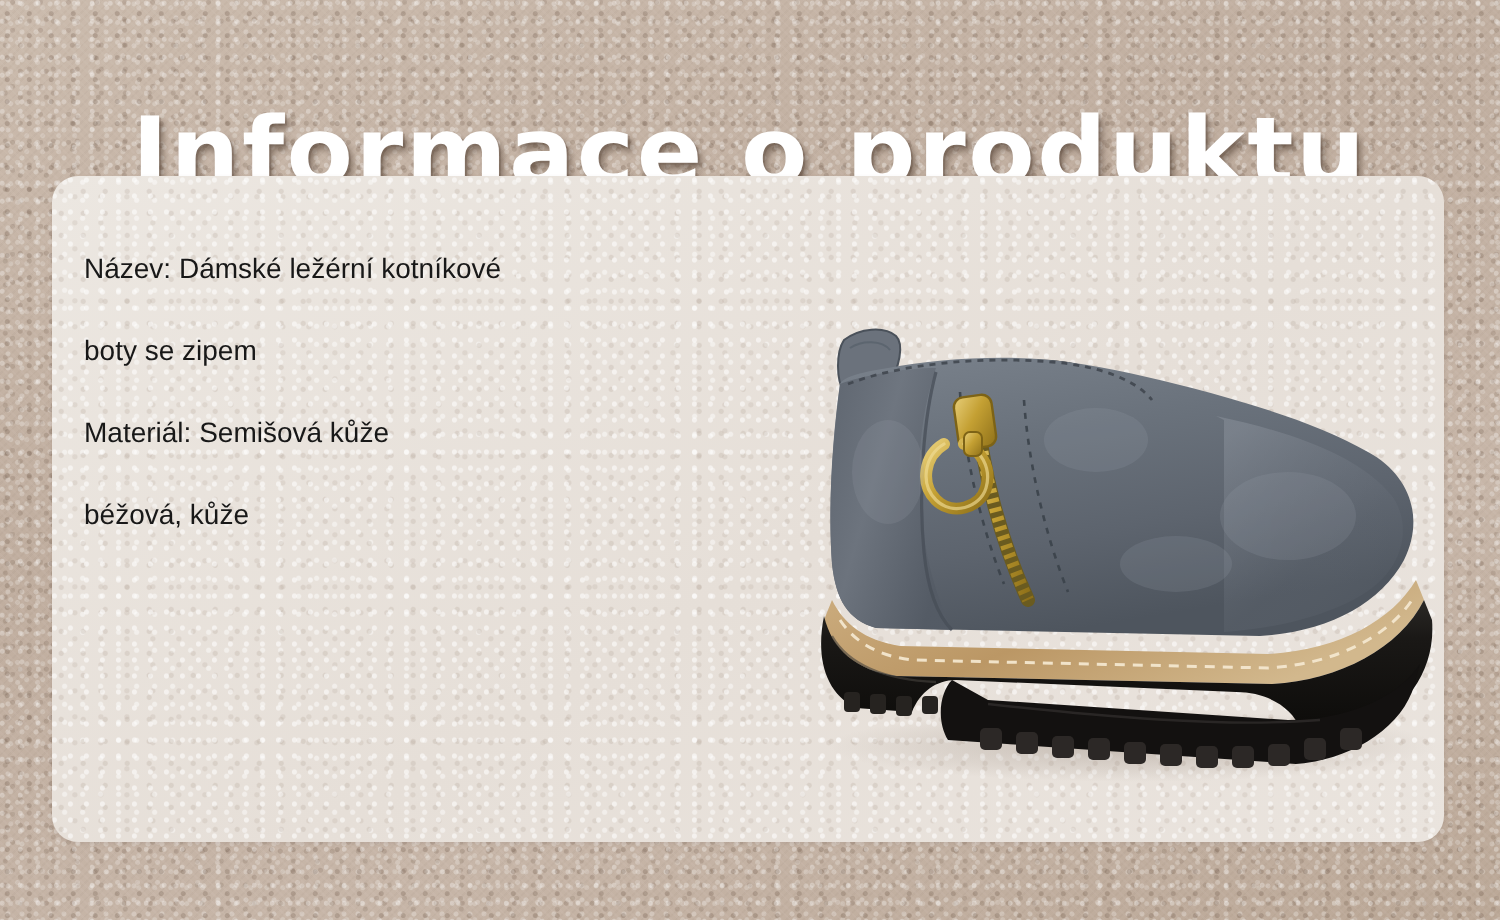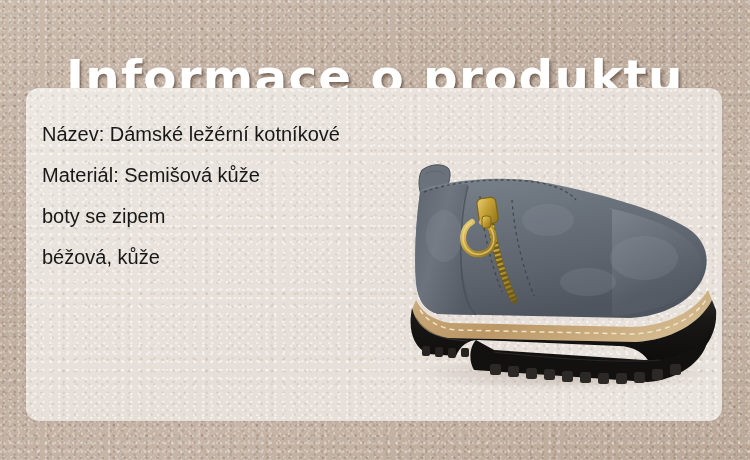--- a/index.html
+++ b/index.html
@@ -94,21 +94,21 @@
 
   
   #spec-list {
     position: absolute;
     left: 16px;
     top: 26px;
     width: 400px;
   }
   .spec-line {
     font-family: "Liberation Sans", sans-serif;
-    font-size: 20px;
+    font-size: 14px;
     line-height: 41px;
     color: #181818;
     white-space: nowrap;
   }
 
   
   #boot-photo {
     position: absolute;
     left: 372px;
     top: 62px;
@@ -126,22 +126,22 @@
   <div id="bg-grain"></div>
 
   <div id="title-bar">
     <div id="page-title">Informace o produktu</div>
   </div>
 
   <div id="info-card">
 
     <div id="spec-list">
       <div class="spec-line">Název: Dámské ležérní kotníkové</div>
+      <div class="spec-line">boty se zipem</div>
       <div class="spec-line">Materiál: Semišová kůže</div>
-      <div class="spec-line">boty se zipem</div>
       <div class="spec-line">béžová, kůže</div>
     </div>
 
     <div id="boot-photo" title="Šedá semišová kotníková bota se zlatým zipem">
       <svg viewBox="0 0 330 250" width="330" height="250" role="img">
         <defs>
           <linearGradient id="suede" x1="0" y1="0" x2="0.35" y2="1">
             <stop offset="0%" stop-color="#7a828c"></stop>
             <stop offset="35%" stop-color="#6a727c"></stop>
             <stop offset="70%" stop-color="#5d646e"></stop>

